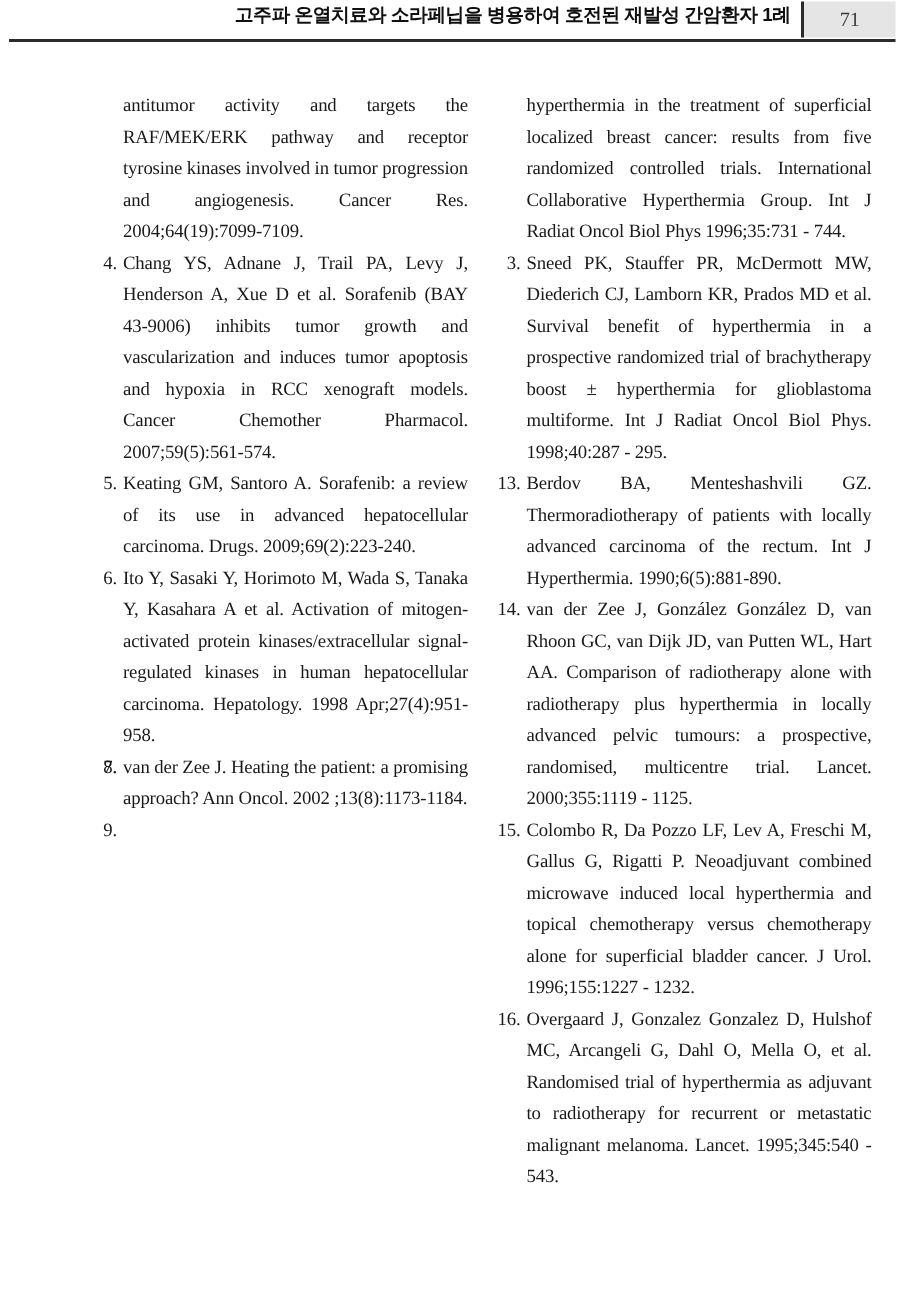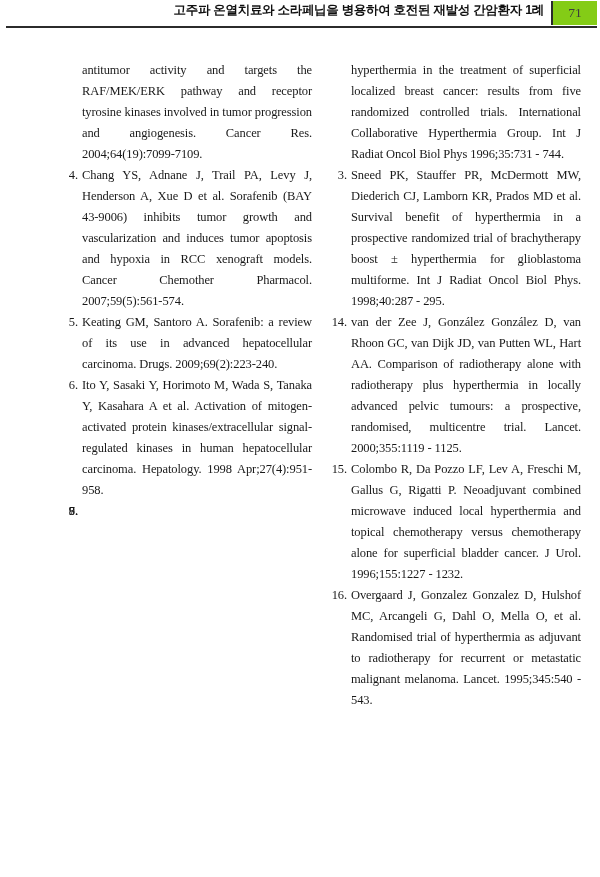--- a/index.html
+++ b/index.html
@@ -25,23 +25,23 @@
     font-family: "Liberation Sans", "DejaVu Sans", sans-serif;
     font-weight: bold;
     font-size: 12.5px;
     letter-spacing: -0.3px;
     color: #101010;
     padding-bottom: 5px;
     padding-right: 7px;
     white-space: nowrap;
   }
   .page-num-box {
-    background: #84cc16;
+    background: #e5e5e5;
     border-left: 2px solid #2b2b2b;
-    width: 46px;
+    width: 63px;
     height: 24px;
     display: flex;
     align-items: center;
     justify-content: center;
     font-family: "Liberation Serif", "DejaVu Serif", serif;
     font-size: 13.5px;
     color: #3d3d3d;
   }
   .content {
     display: flex;
@@ -96,40 +96,43 @@
 
         <div class="ref">
           <span class="ref-num">6.</span><span class="ref-txt">Ito Y, Sasaki Y, Horimoto M, Wada S, Tanaka Y, Kasahara A et al. Activation of mitogen-activated protein kinases/extracellular signal-regulated kinases in human hepatocellular carcinoma. Hepatology. 1998 Apr;27(4):951-958.</span>
         </div>
 
         <div class="ref">
           <span class="ref-num">7.</span>
         </div>
 
         <div class="ref">
-          <span class="ref-num">8.</span>
+          <span class="ref-num">8.</span><span class="ref-txt">van der Zee J. Heating the patient: a promising approach? Ann Oncol. 2002 ;13(8):1173-1184.</span>
         </div>
 
         <div class="ref">
           <span class="ref-num">9.</span>
         </div>
 
 
       </div>
 
     <div class="col">
 
         <div class="ref">
           <span class="ref-num"></span><span class="ref-txt">hyperthermia in the treatment of superficial localized breast cancer: results from five randomized controlled trials. International Collaborative Hyperthermia Group. Int J Radiat Oncol Biol Phys 1996;35:731 - 744.</span>
         </div>
 
         <div class="ref">
           <span class="ref-num">3.</span><span class="ref-txt">Sneed PK, Stauffer PR, McDermott MW, Diederich CJ, Lamborn KR, Prados MD et al. Survival benefit of hyperthermia in a prospective randomized trial of brachytherapy boost ± hyperthermia for glioblastoma multiforme. Int J Radiat Oncol Biol Phys. 1998;40:287 - 295.</span>
         </div>
 
+        <div class="ref">
+          <span class="ref-num">13.</span><span class="ref-txt">Berdov BA, Menteshashvili GZ. Thermoradiotherapy of patients with locally advanced carcinoma of the rectum. Int J Hyperthermia. 1990;6(5):881-890.</span>
+        </div>
 
         <div class="ref">
           <span class="ref-num">14.</span><span class="ref-txt">van der Zee J, González González D, van Rhoon GC, van Dijk JD, van Putten WL, Hart AA. Comparison of radiotherapy alone with radiotherapy plus hyperthermia in locally advanced pelvic tumours: a prospective, randomised, multicentre trial. Lancet. 2000;355:1119 - 1125.</span>
         </div>
 
         <div class="ref">
           <span class="ref-num">15.</span><span class="ref-txt">Colombo R, Da Pozzo LF, Lev A, Freschi M, Gallus G, Rigatti P. Neoadjuvant combined microwave induced local hyperthermia and topical chemotherapy versus chemotherapy alone for superficial bladder cancer. J Urol. 1996;155:1227 - 1232.</span>
         </div>
 
         <div class="ref">

